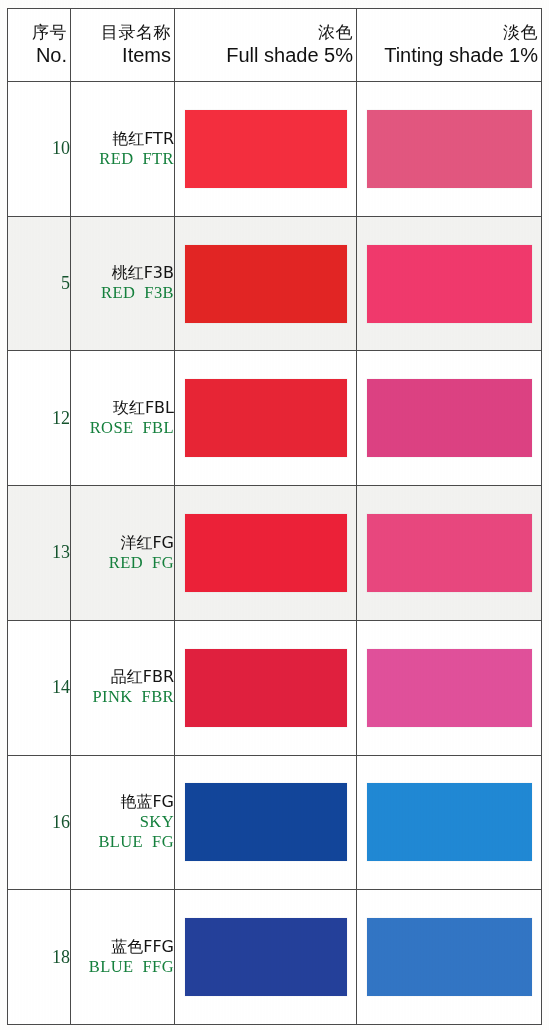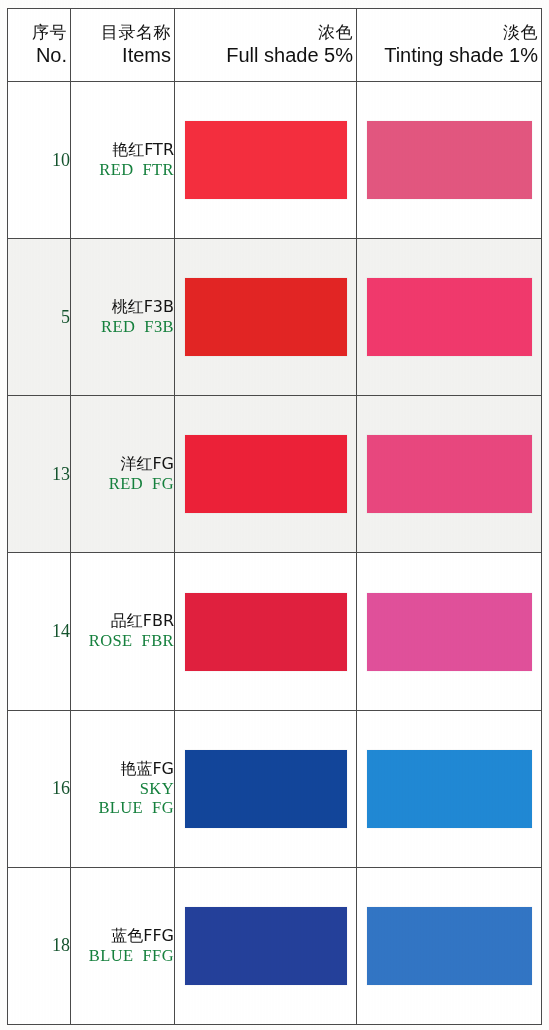--- a/index.html
+++ b/index.html
@@ -183,38 +183,51 @@
             <span class="item-cn">桃红F3B</span>
             <span class="item-en">RED  F3B</span>
           </td>
           <td class="cell-swatch full">
             <div class="swatch" style="background-color: rgb(226, 37, 36);"></div>
           </td>
           <td class="cell-swatch tint">
             <div class="swatch" style="background-color: rgb(240, 57, 108);"></div>
           </td>
         </tr>
+        <tr class="pig-row shade-a">
+          <td class="cell-no">12</td>
+          <td class="cell-items">
+            <span class="item-cn">玫红FBL</span>
+            <span class="item-en">ROSE  FBL</span>
+          </td>
+          <td class="cell-swatch full">
+            <div class="swatch" style="background-color: rgb(231, 37, 53);"></div>
+          </td>
+          <td class="cell-swatch tint">
+            <div class="swatch" style="background-color: rgb(220, 65, 130);"></div>
+          </td>
+        </tr>
         <tr class="pig-row shade-b">
           <td class="cell-no">13</td>
           <td class="cell-items">
             <span class="item-cn">洋红FG</span>
             <span class="item-en">RED  FG</span>
           </td>
           <td class="cell-swatch full">
             <div class="swatch" style="background-color: rgb(236, 33, 56);"></div>
           </td>
           <td class="cell-swatch tint">
             <div class="swatch" style="background-color: rgb(232, 71, 126);"></div>
           </td>
         </tr>
         <tr class="pig-row shade-a">
           <td class="cell-no">14</td>
           <td class="cell-items">
             <span class="item-cn">品红FBR</span>
-            <span class="item-en">ROSE  FBR</span>
+            <span class="item-en">PINK  FBR</span>
           </td>
           <td class="cell-swatch full">
             <div class="swatch" style="background-color: rgb(224, 32, 62);"></div>
           </td>
           <td class="cell-swatch tint">
             <div class="swatch" style="background-color: rgb(224, 80, 154);"></div>
           </td>
         </tr>
         <tr class="pig-row shade-a">
           <td class="cell-no">16</td>

